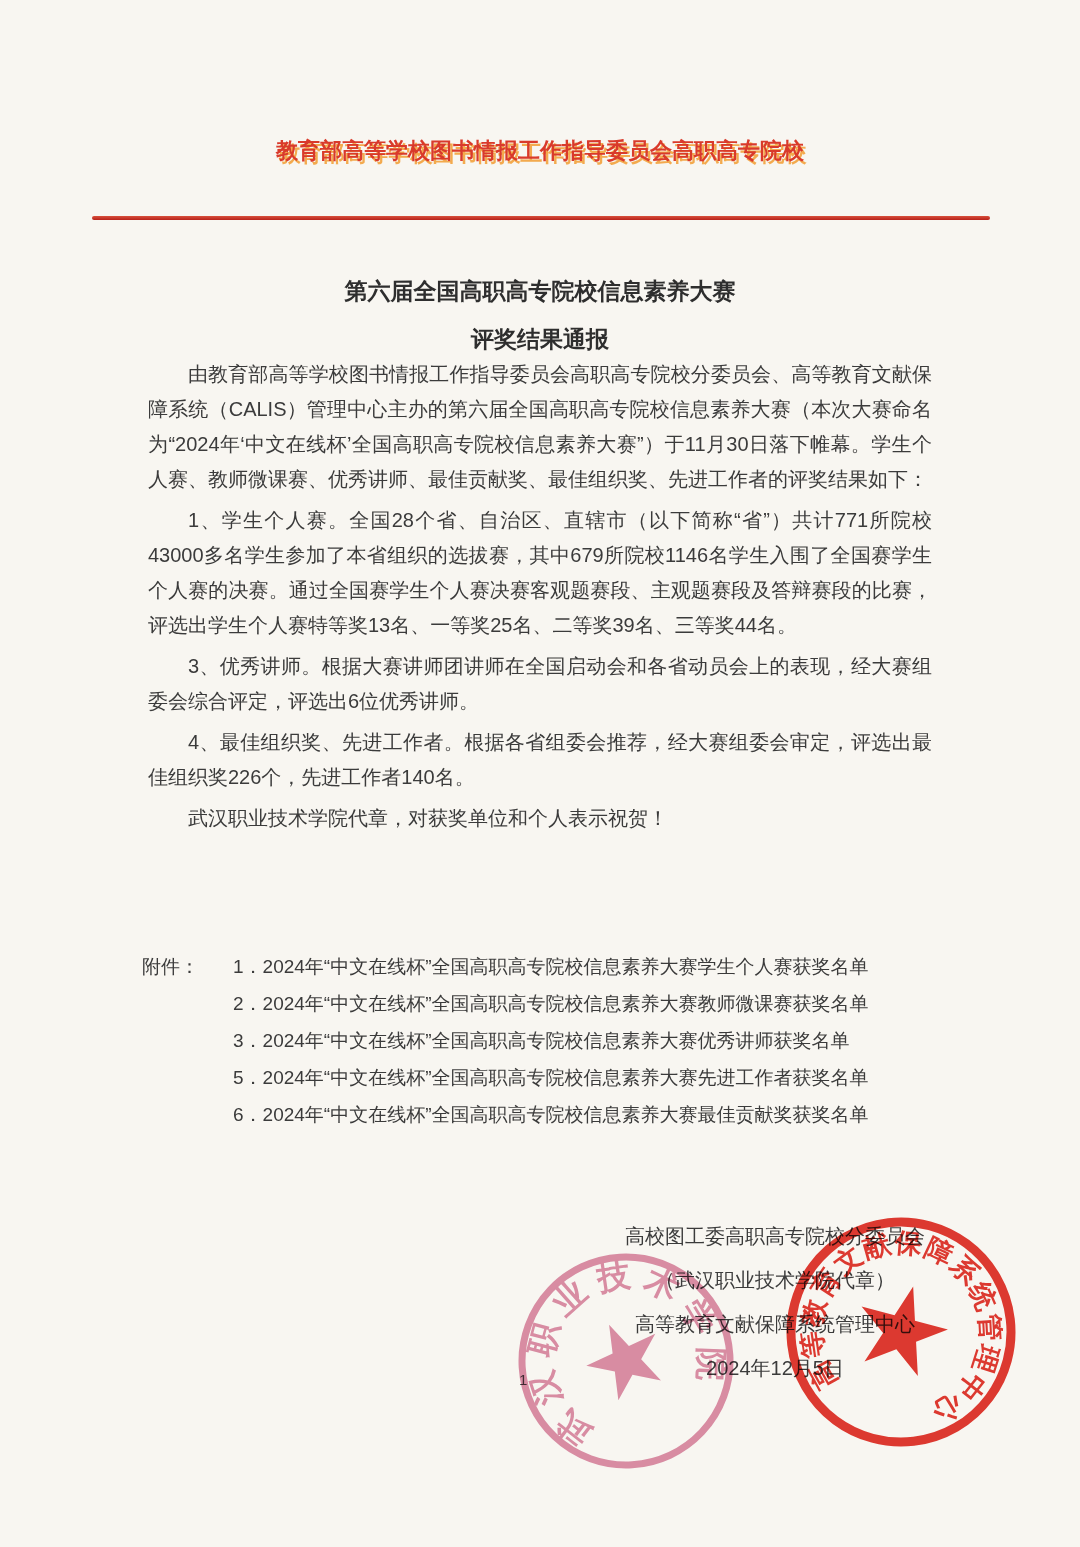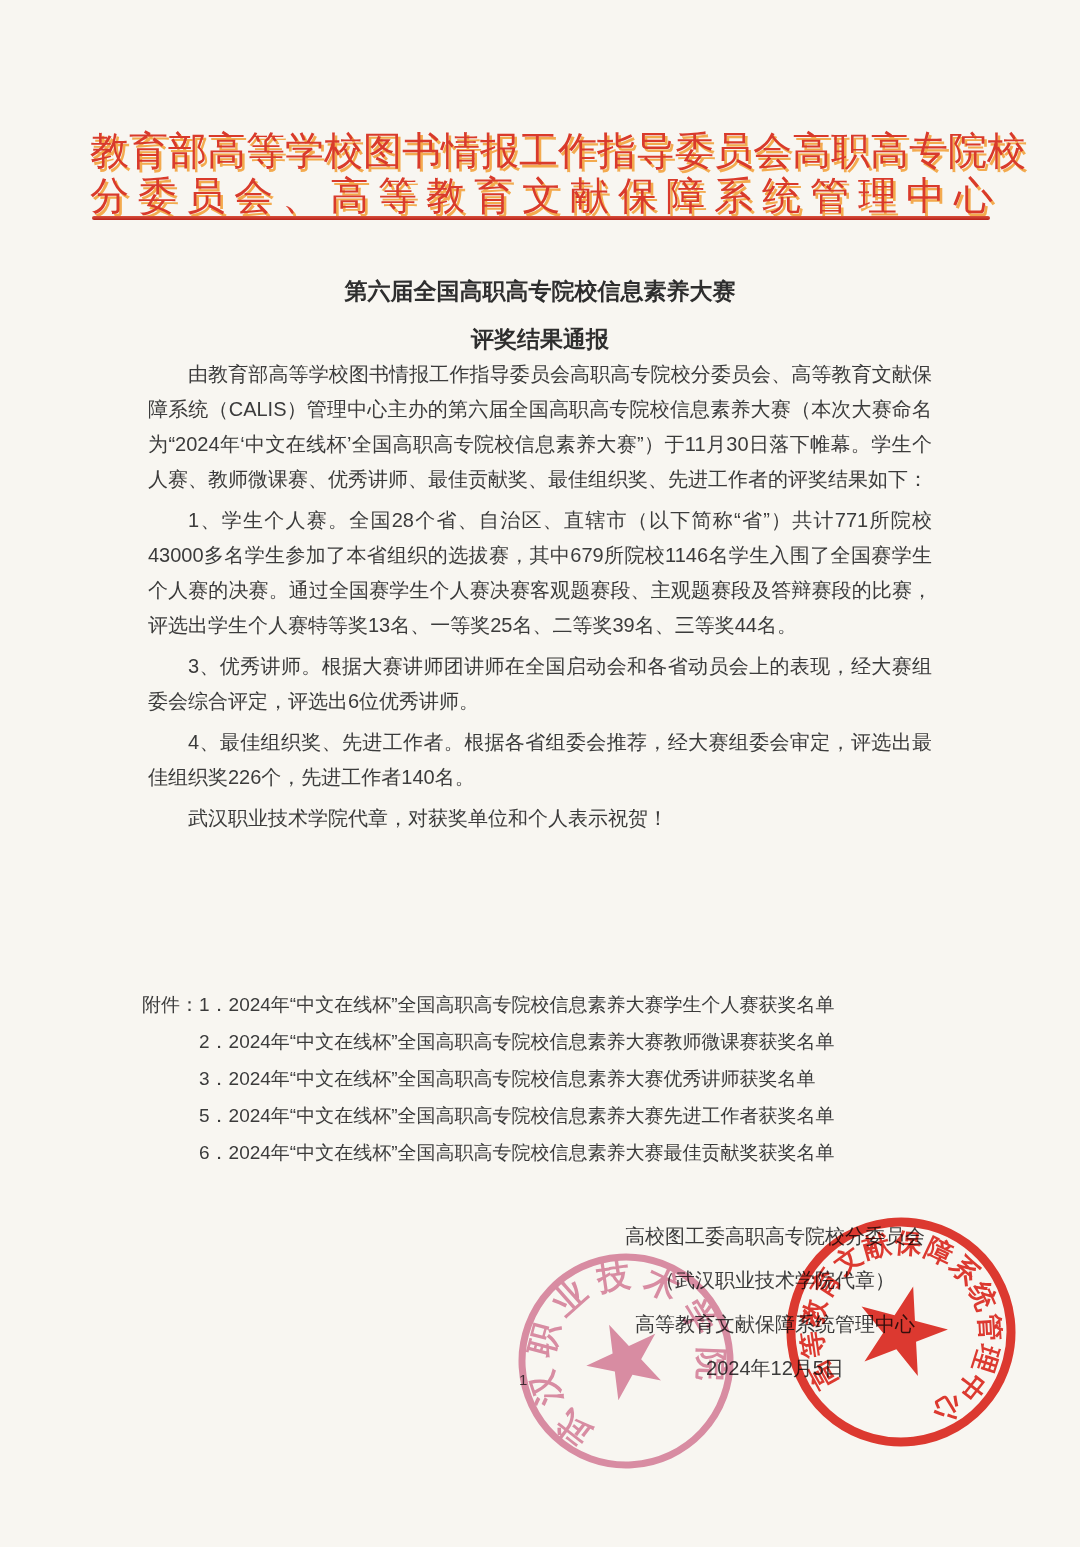--- a/index.html
+++ b/index.html
@@ -14,21 +14,21 @@
     background:#f8f6f1;
     overflow:hidden;
     color:#3b3b3b;
   }
   
   .letterhead{
     position:absolute;top:128px;left:90px;width:900px;
     text-align:center;
   }
   .letterhead .lh-line{
-    font-size:39px;font-weight:normal;line-height:45px;
+    font-size:22px;font-weight:bold;line-height:45px;
     color:#d93a2b;
     text-shadow:2.5px 2.5px 0 rgba(242,165,68,.95);
     white-space:nowrap;
   }
   .letterhead .lh-line2{letter-spacing:9px;}
   .lh-rule{
     position:absolute;top:216px;left:92px;width:898px;height:4px;
     background:linear-gradient(#d8503c,#b8211a);
     border-radius:2px;
   }
@@ -41,23 +41,24 @@
   .doc-subtitle{top:292px;}
   
   .body-text{
     position:absolute;top:351px;left:142px;width:796px;
     font-size:20px;line-height:35px;text-align:justify;
     color:#3b3b3b;
   }
   .body-text p{margin:6px;text-indent:2em;}
   
   .attachments{
-    position:absolute;top:986px;left:142px;width:820px;
+    position:absolute;top:948px;left:142px;width:820px;
     font-size:19px;line-height:37px;color:#3b3b3b;
     display:flex;
+    gap:34px;
   }
   .attachments .att-label{flex:0 0 auto;white-space:nowrap;}
   .attachments .att-list{flex:1;}
   .attachments .att-item{white-space:nowrap;}
   
   .signature{
     position:absolute;top:1214px;left:560px;width:430px;
     text-align:center;font-size:20px;line-height:44px;color:#3b3b3b;
   }
   .signature div{white-space:nowrap;}
@@ -75,21 +76,20 @@
   .stamp-left{left:500px;top:1235px;width:252px;height:252px;opacity:.62;}
   .stamp-right{left:772px;top:1203px;width:258px;height:258px;opacity:.9;}
 </style>
 </head>
 <body>
 
 <div class="page">
 
   <div class="letterhead">
     <div class="lh-line">教育部高等学校图书情报工作指导委员会高职高专院校</div>
-    <div class="lh-line lh-line2">分委员会、高等教育文献保障系统管理中心</div>
   </div>
   <div class="lh-rule"></div>
 
   <div class="doc-title">第六届全国高职高专院校信息素养大赛</div>
   <div class="doc-subtitle">评奖结果通报</div>
 
   <div class="body-text">
     <p>由教育部高等学校图书情报工作指导委员会高职高专院校分委员会、高等教育文献保障系统（CALIS）管理中心主办的第六届全国高职高专院校信息素养大赛（本次大赛命名为“2024年‘中文在线杯’全国高职高专院校信息素养大赛”）于11月30日落下帷幕。学生个人赛、教师微课赛、优秀讲师、最佳贡献奖、最佳组织奖、先进工作者的评奖结果如下：</p>
     <p>1、学生个人赛。全国28个省、自治区、直辖市（以下简称“省”）共计771所院校43000多名学生参加了本省组织的选拔赛，其中679所院校1146名学生入围了全国赛学生个人赛的决赛。通过全国赛学生个人赛决赛客观题赛段、主观题赛段及答辩赛段的比赛，评选出学生个人赛特等奖13名、一等奖25名、二等奖39名、三等奖44名。</p>
     <p>3、优秀讲师。根据大赛讲师团讲师在全国启动会和各省动员会上的表现，经大赛组委会综合评定，评选出6位优秀讲师。</p>

